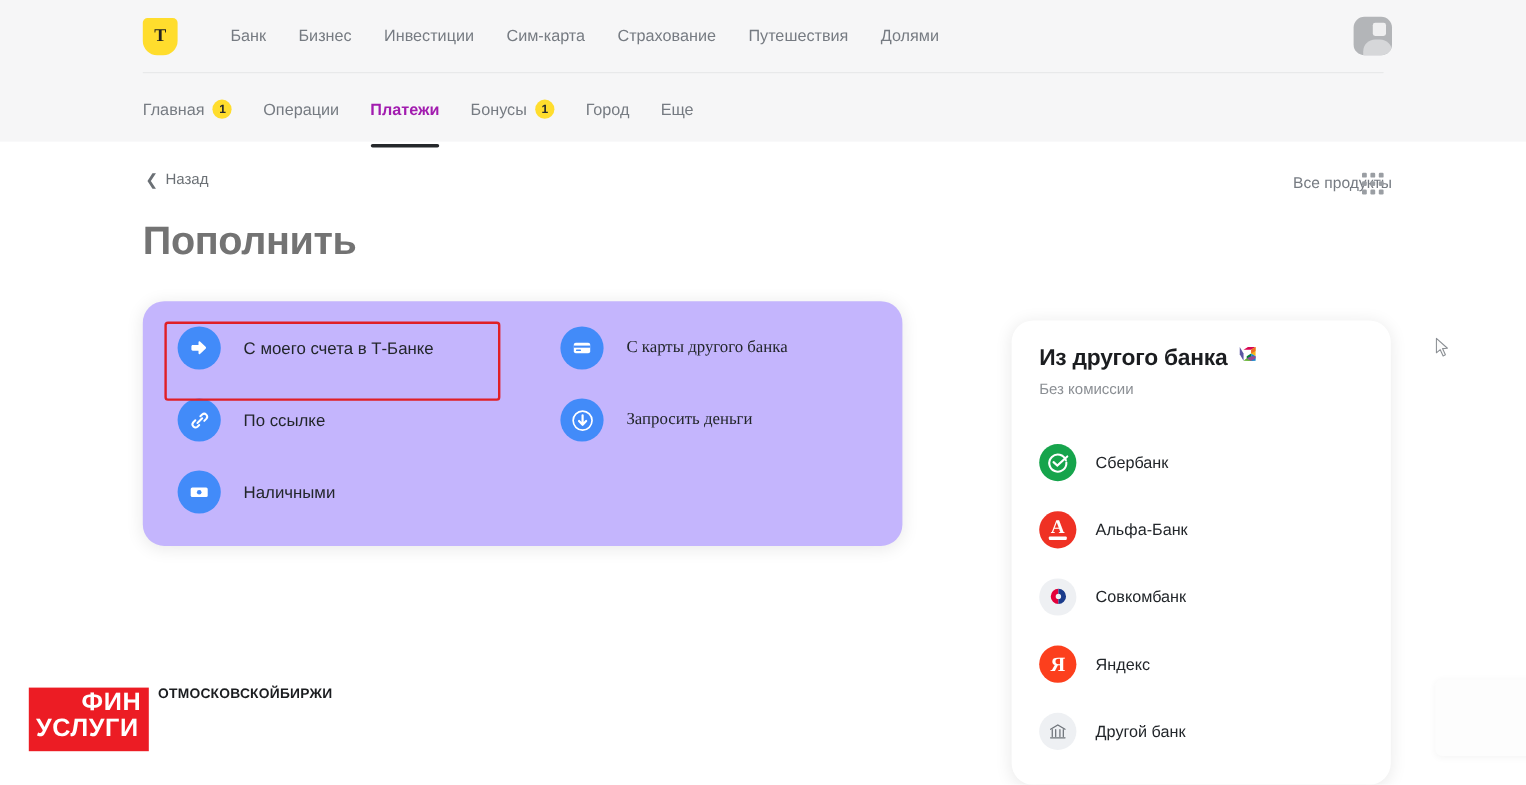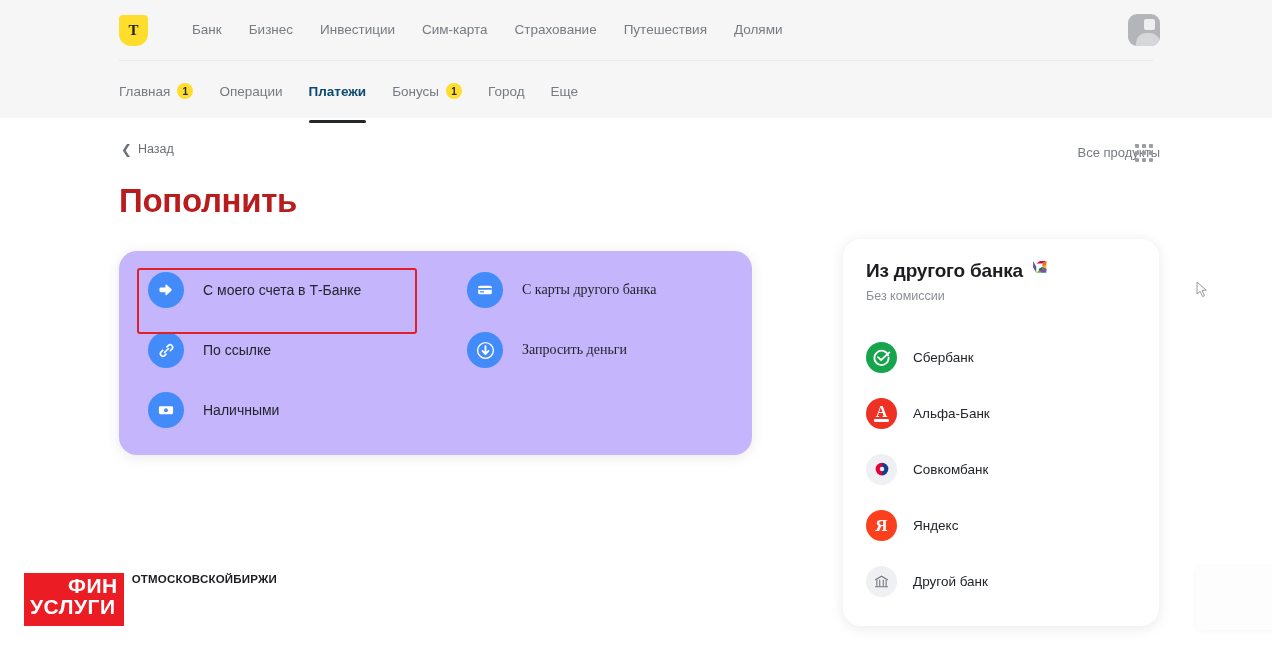--- a/index.html
+++ b/index.html
@@ -54,21 +54,21 @@
 
   .hdr-divider {
     position: absolute; left: 119px; top: 60px; width: 1034px; height: 1px;
     background: #e8e9ea;
   }
 
   .tab-row { position: absolute; left: 0; top: 61px; width: 1272px; height: 57px; }
   .tabs { position: absolute; left: 119px; top: 22px; display: flex; gap: 26px; align-items: center; }
   .tab { position: relative; display: flex; align-items: center; gap: 7px; cursor: pointer; }
   .tab-label { font-size: 13.5px; color: #767b82; white-space: nowrap; }
-  .tab.active .tab-label { color: #0c4a6e; font-weight: bold; }
+  .tab.active .tab-label { color: #a21caf; font-weight: bold; }
   .tab .underline {
     position: absolute; left: 0; right: 0; bottom: -24px; height: 3px;
     background: #25282b; border-radius: 2px;
   }
   .badge {
     display: inline-flex; align-items: center; justify-content: center;
     min-width: 16px; height: 16px; padding: 0 4px;
     background: #ffdd2d; border-radius: 8px;
     font-size: 10px; color: #25282b; font-weight: bold;
   }
@@ -86,21 +86,21 @@
   
   .back-link {
     position: absolute; left: 121px; top: 142px;
     display: flex; align-items: center; gap: 6px; cursor: pointer;
   }
   .back-chevron { font-size: 13px; color: #6b7075; line-height: 1; }
   .back-text { font-size: 12.5px; color: #6b7075; }
 
   .page-title {
     position: absolute; left: 119px; top: 182px;
-    font-size: 33px; font-weight: bold; color: #b91c1c; letter-spacing: -0.3px;
+    font-size: 33px; font-weight: bold; color: #737373; letter-spacing: -0.3px;
   }
 
   
   .main-card {
     position: absolute; left: 119px; top: 251px; width: 633px; height: 204px;
     background: #c4b5fd; border-radius: 18px;
     box-shadow: 0 2px 14px rgba(0,0,0,0.09);
   }
   .opt-col { position: absolute; }
   .opt-col.left { left: 17px; top: 9px; }
@@ -116,21 +116,21 @@
   }
   .opt-label { font-size: 14px; color: #22262a; white-space: nowrap; }
 
   .highlight-box {
     position: absolute; left: 1px; top: 8px; width: 280px; height: 66px;
     border: 2.5px solid #e01f26; border-radius: 3px; pointer-events: none;
   }
 
   
   .side-card {
-    position: absolute; left: 843px; top: 239px; width: 316px; height: 387px;
+    position: absolute; left: 843px; top: 267px; width: 316px; height: 387px;
     background: #fff; border-radius: 18px;
     box-shadow: 0 2px 14px rgba(0,0,0,0.09);
   }
   .side-title {
     position: absolute; left: 23px; top: 20px;
     display: flex; align-items: center; gap: 9px;
   }
   .side-title-text { font-size: 19px; font-weight: bold; color: #1b1d20; letter-spacing: -0.2px; }
   .side-sub {
     position: absolute; left: 23px; top: 50px;

